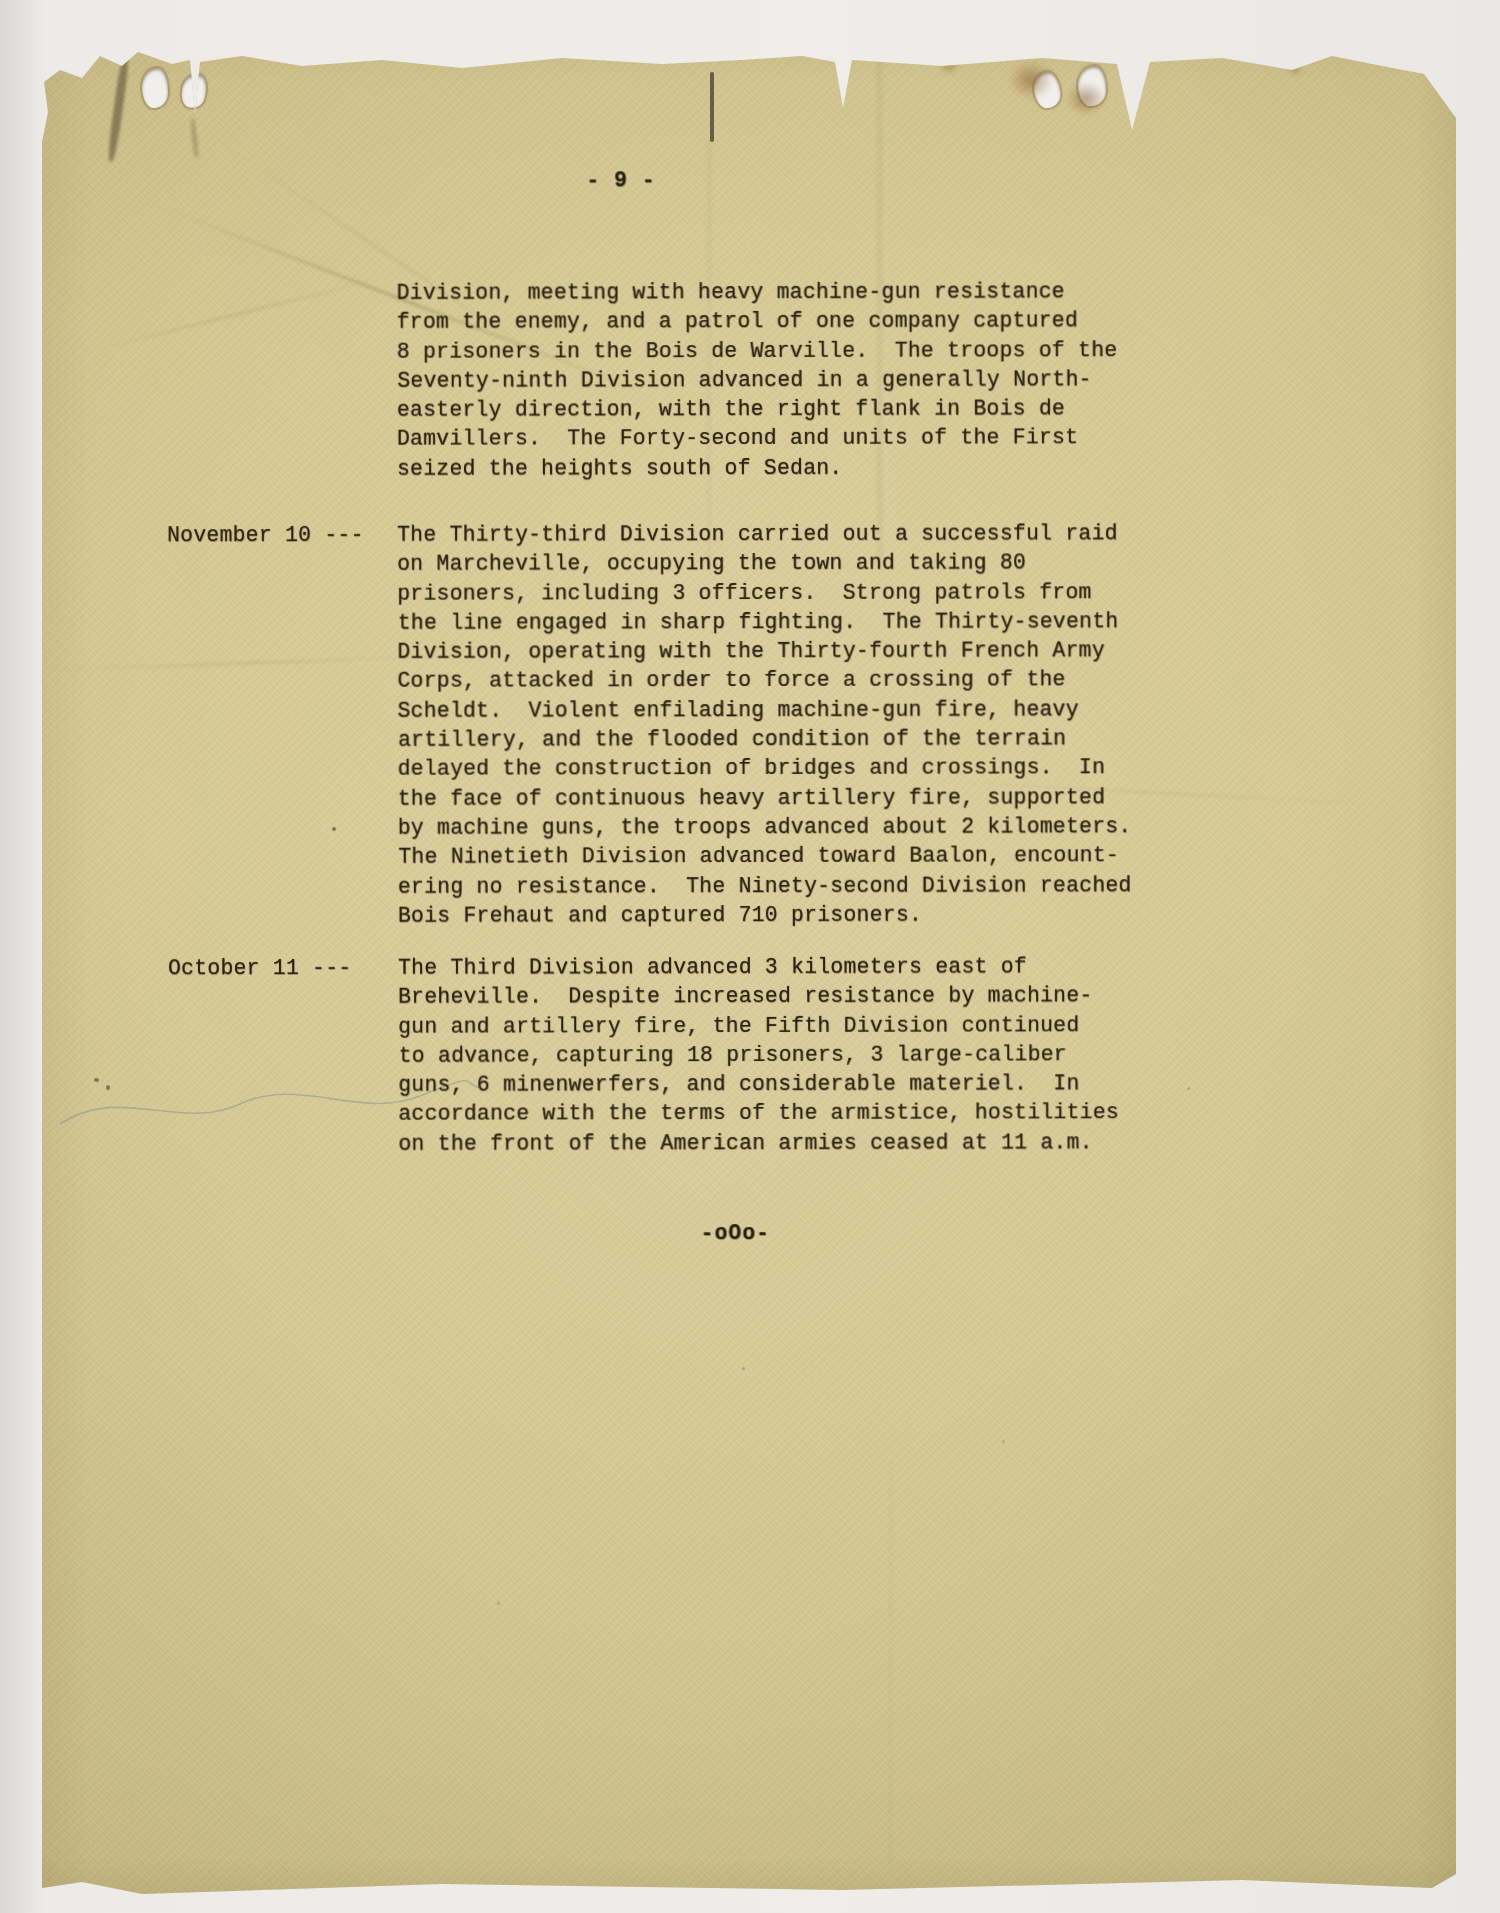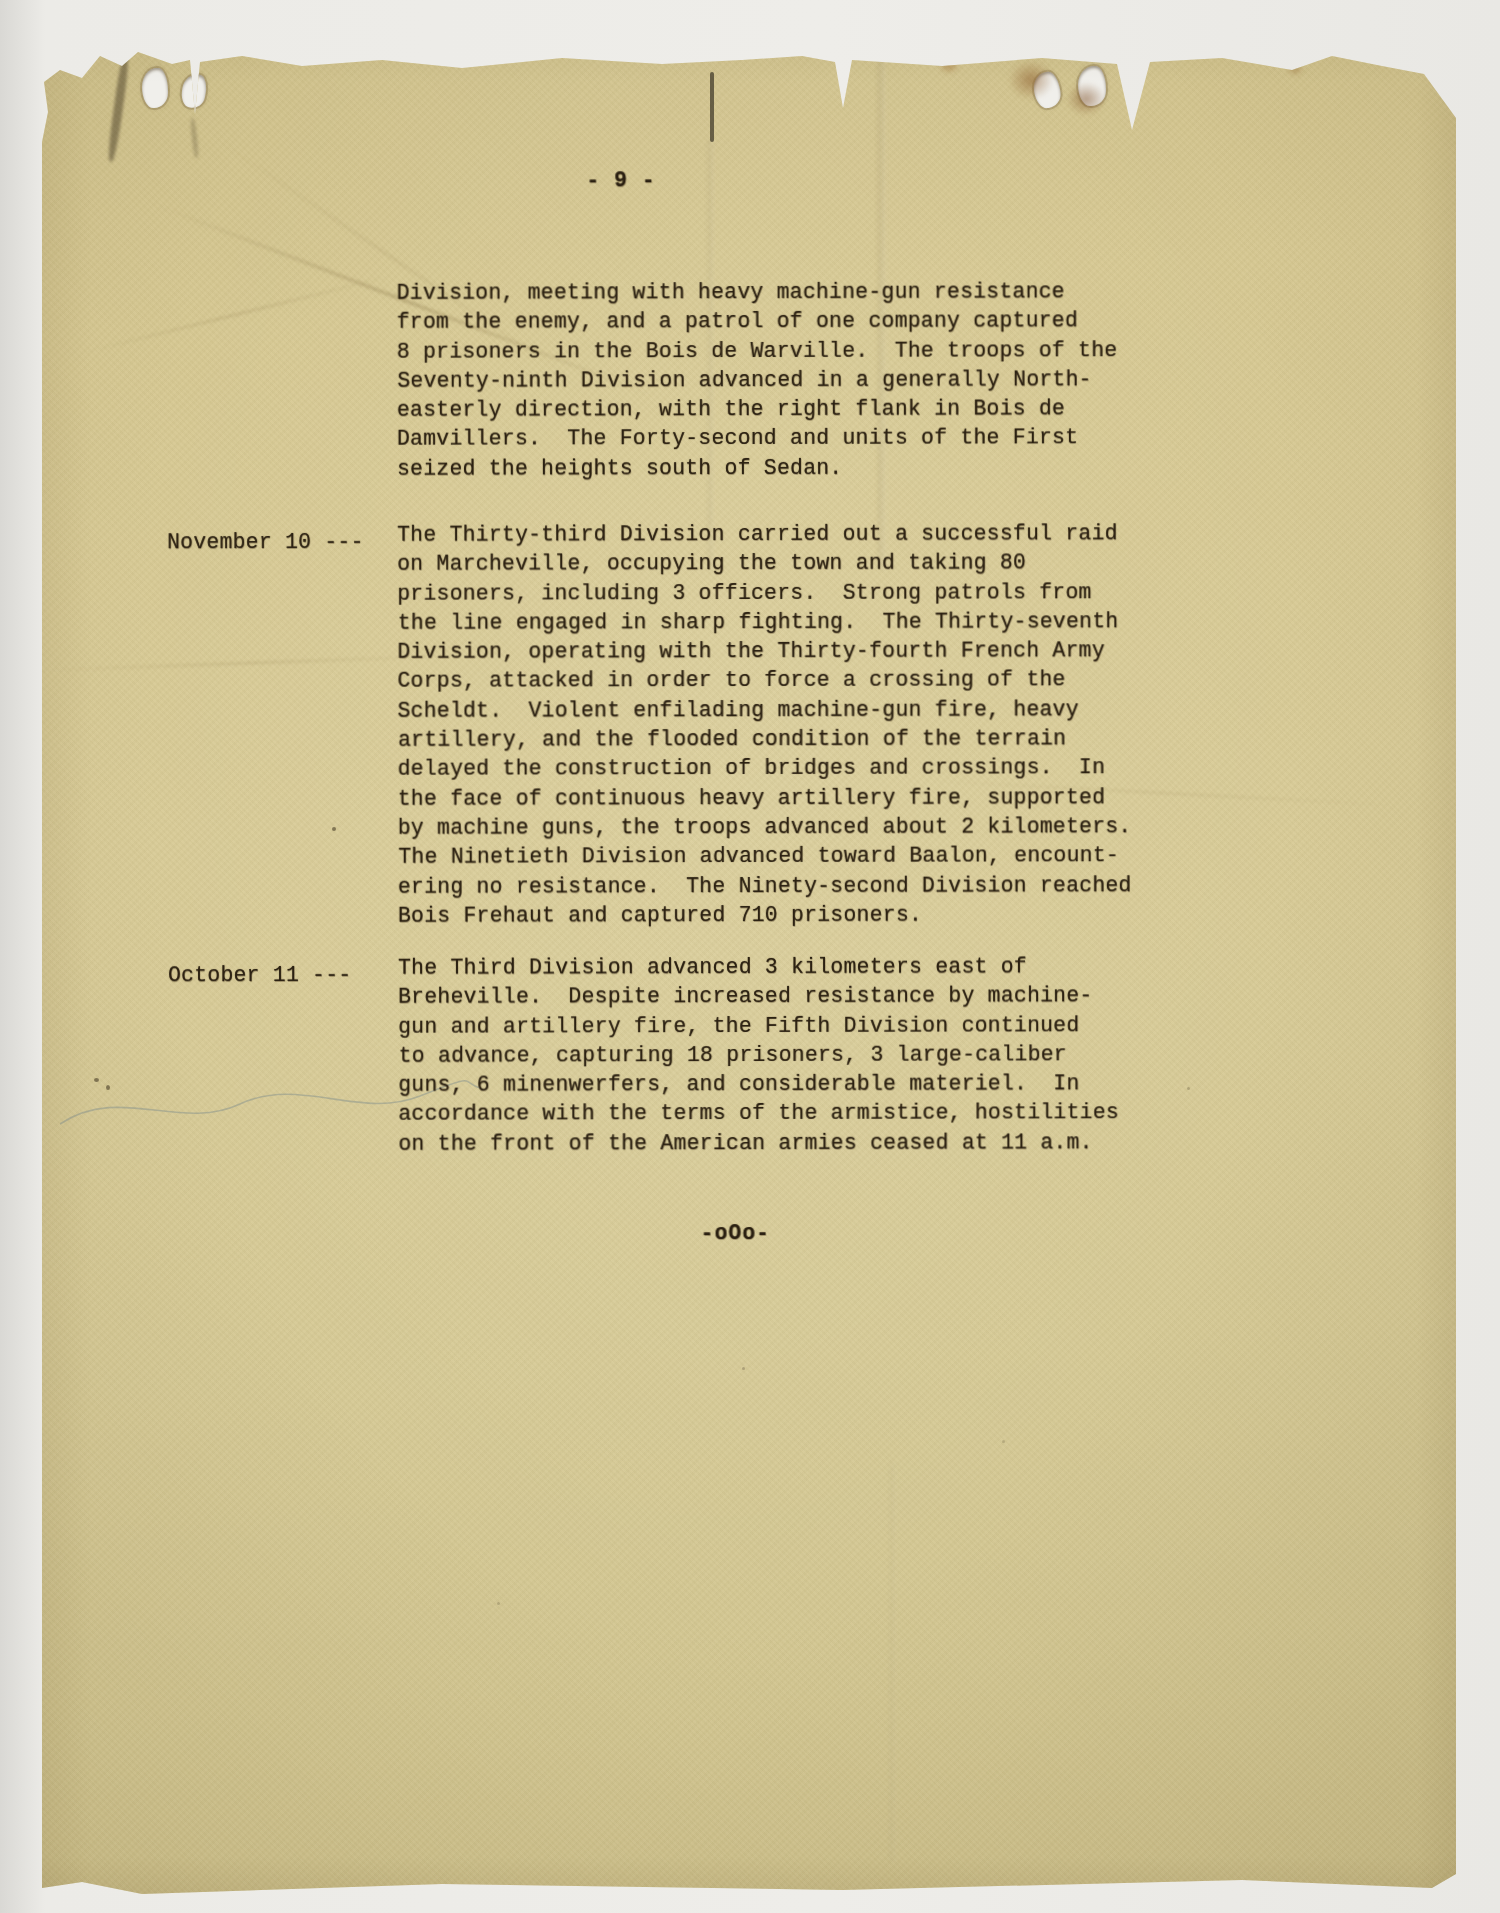--- a/index.html
+++ b/index.html
@@ -52,21 +52,21 @@
     color:rgba(44,35,22,0.95);
     font-size:21.5px;letter-spacing:.2px;
     text-shadow:0 0 1px rgba(60,45,25,0.55), .4px .5px .6px rgba(55,40,20,0.30);
     filter:blur(.22px) contrast(1.06);
   }
   .tline{white-space:pre;line-height:29.3px;height:29.3px;}
   .tline:nth-child(3n){transform:translateY(-.4px);}
   .tline:nth-child(4n){transform:translateX(.5px);}
   .page-number{position:absolute;left:546px;top:146px;letter-spacing:1px;font-weight:bold;}
   .entry{position:absolute;left:126px;}
-  .entry-label{position:absolute;left:0;top:0;white-space:pre;margin-top:7px;}
+  .entry-label{position:absolute;left:0;top:0;white-space:pre;}
   .entry-body{margin-left:230px;}
   .end-mark{position:absolute;left:658px;top:1199px;letter-spacing:1px;font-weight:bold;text-align:center;}
   .squiggle{position:absolute;opacity:.45;pointer-events:none;}
 </style>
 </head>
 <body>
 
 <div class="paper">
   <div class="paper-texture"></div>
 

